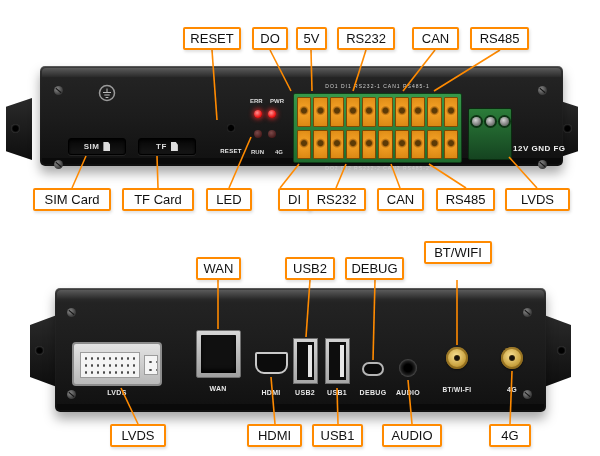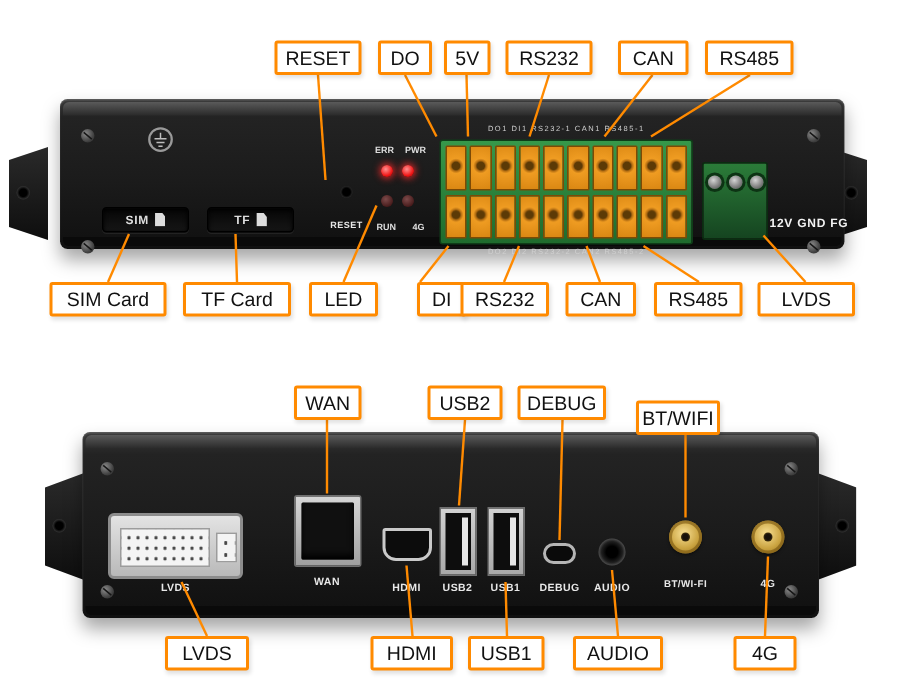--- a/index.html
+++ b/index.html
@@ -228,21 +228,21 @@
   <div class="callout" style="left:206px;top:188px;width:46px">LED</div>
   <div class="callout" style="left:278px;top:188px;width:33px">DI</div>
   <div class="callout" style="left:307px;top:188px;width:59px">RS232</div>
   <div class="callout" style="left:377px;top:188px;width:47px">CAN</div>
   <div class="callout" style="left:436px;top:188px;width:59px">RS485</div>
   <div class="callout" style="left:505px;top:188px;width:65px">LVDS</div>
 
   <div class="callout" style="left:196px;top:257px;width:45px">WAN</div>
   <div class="callout" style="left:285px;top:257px;width:50px">USB2</div>
   <div class="callout" style="left:345px;top:257px;width:59px">DEBUG</div>
-  <div class="callout" style="left:424px;top:267px;width:56px">BT/WIFI</div>
+  <div class="callout" style="left:424px;top:241px;width:68px">BT/WIFI</div>
 
   <div class="ear l" style="left:30px;top:315px;width:27px;height:72px">
     <span class="earhole" style="left:5px;top:31px"></span>
   </div>
   <div class="ear r" style="left:544px;top:315px;width:27px;height:72px">
     <span class="earhole" style="left:13px;top:31px"></span>
   </div>
 
   <div class="chassis" style="left:55px;top:288px;width:491px;height:124px">
     <div class="bevel"></div>

